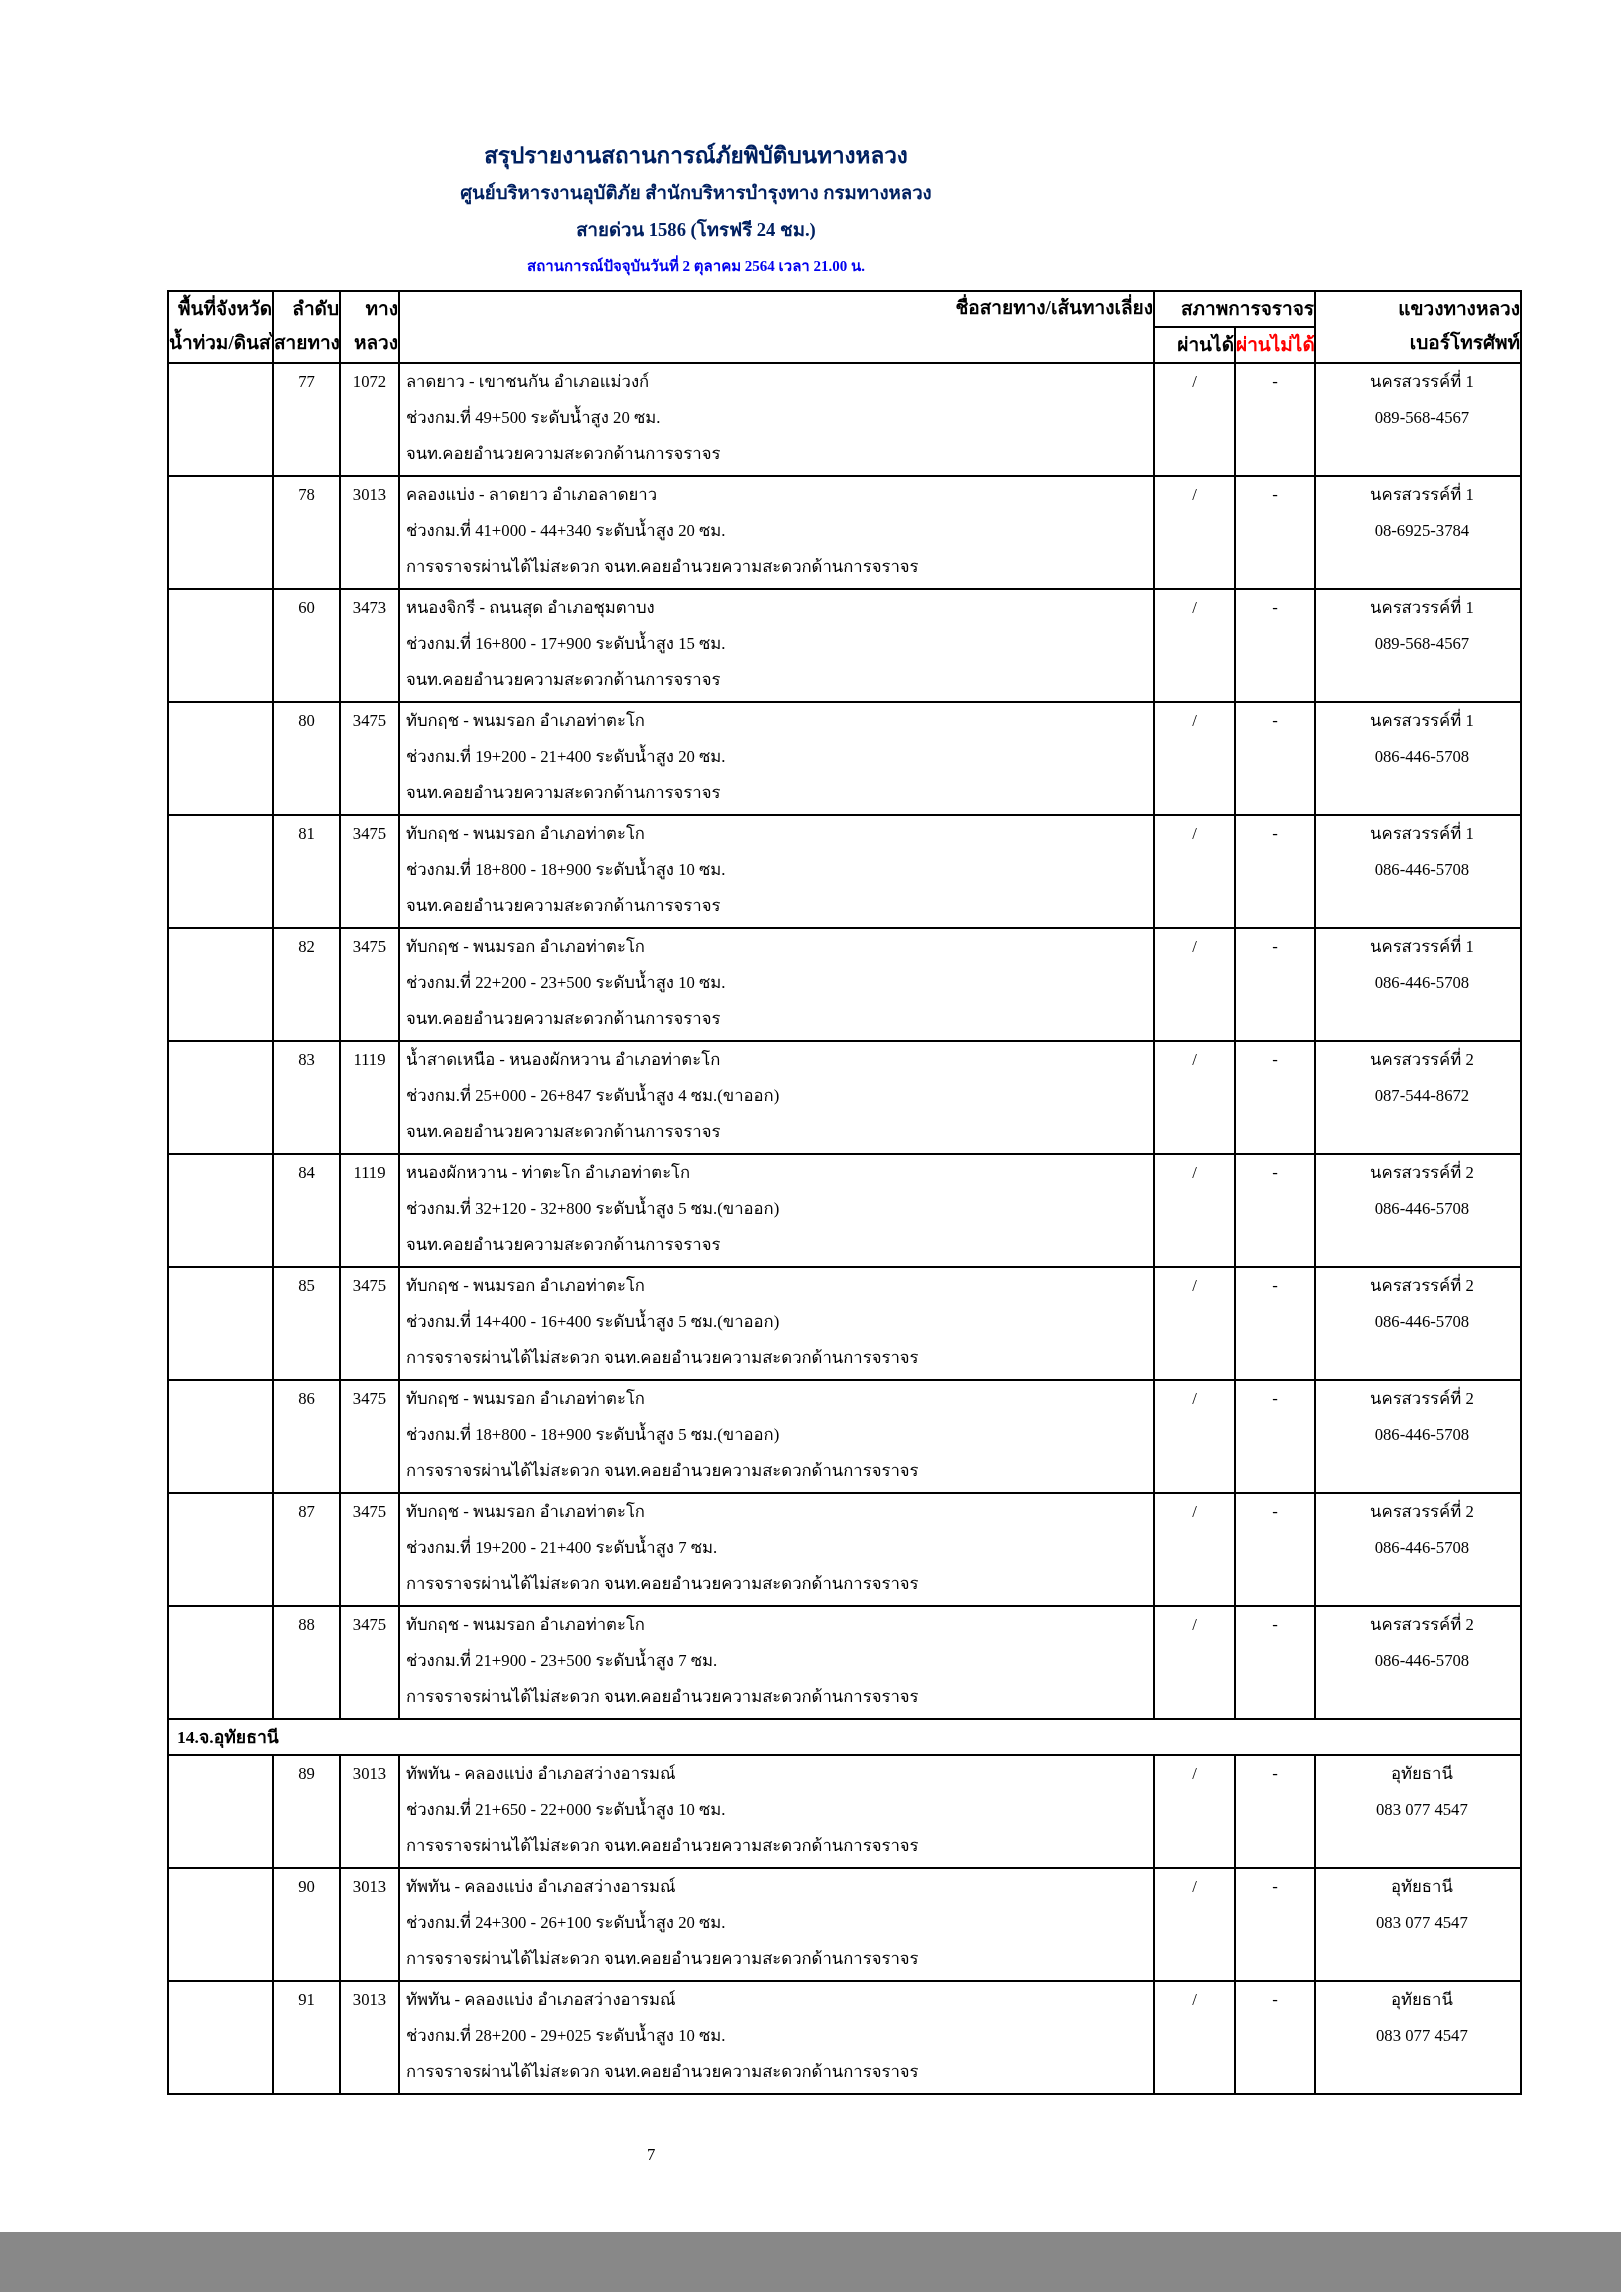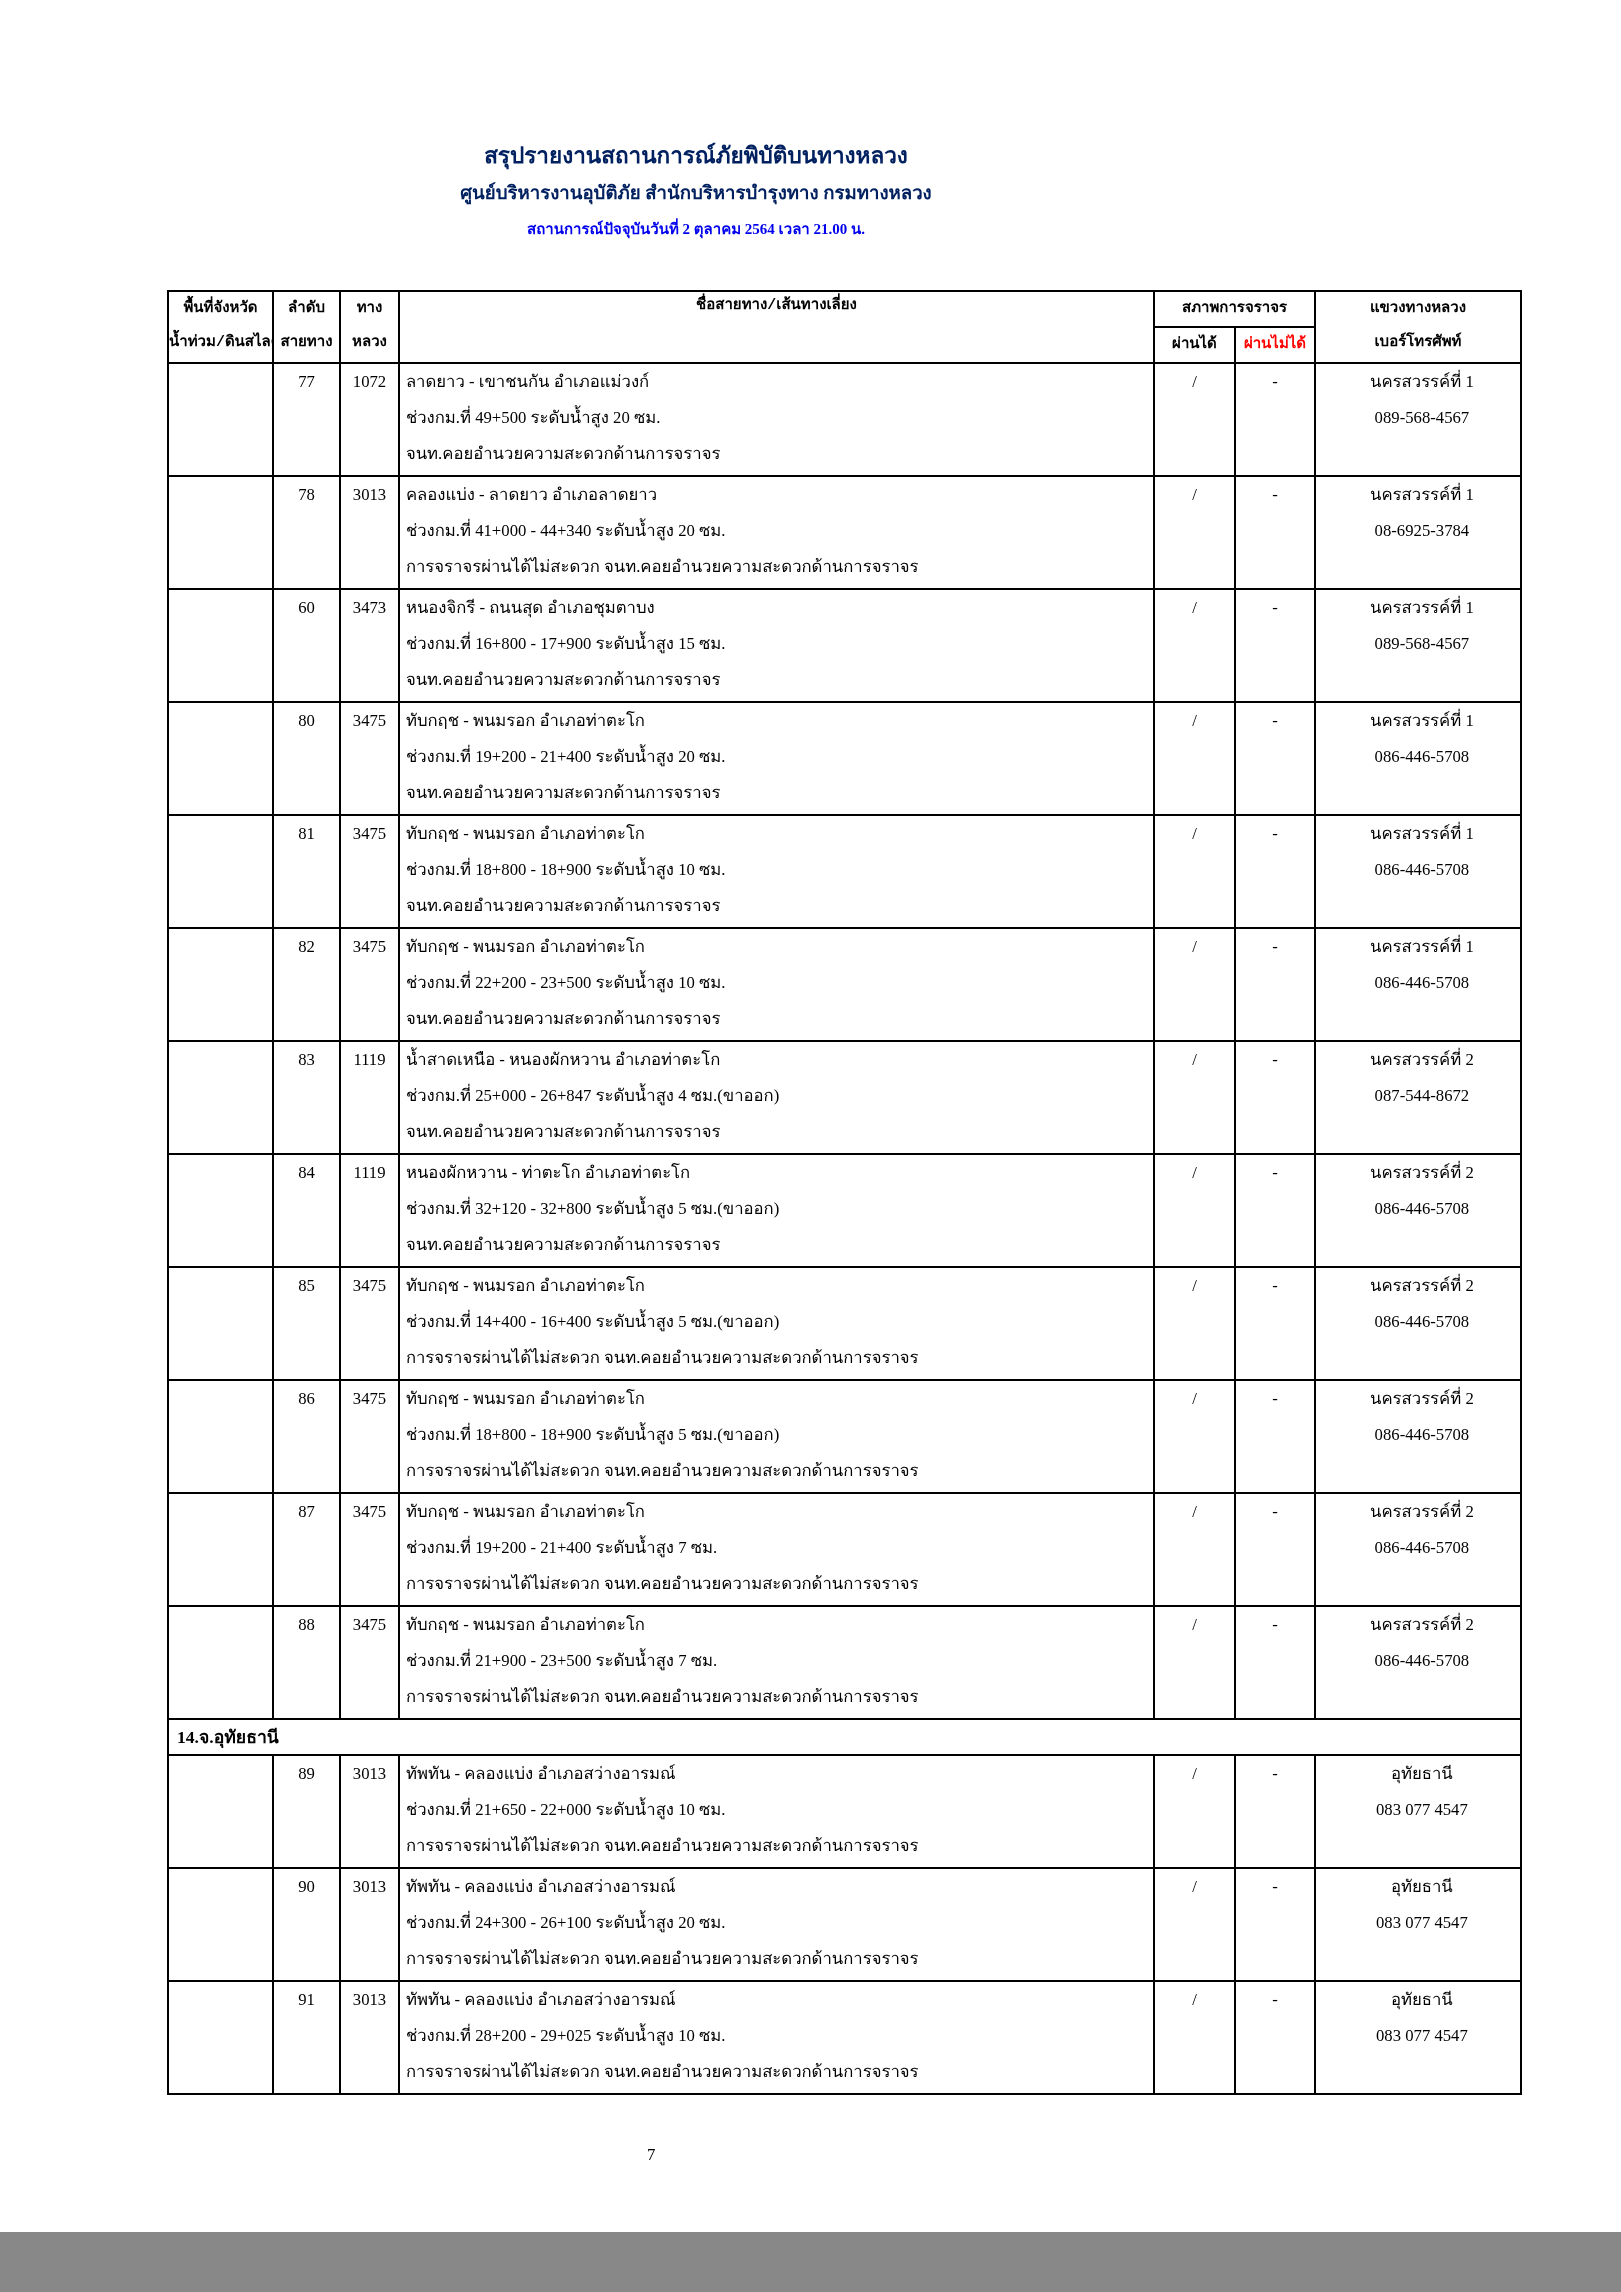--- a/index.html
+++ b/index.html
@@ -30,21 +30,21 @@
     table-layout:fixed;
     border-collapse:collapse;
     border:2.9px solid #000;
   }
   table.report th, table.report td{
     border:2px solid #000;
     border-top-width:2.9px;border-bottom-width:2.9px;
     padding:0;vertical-align:top;overflow:hidden;
   }
   thead tr{height:35px;}
-  thead th{font-weight:bold;text-align:center;font-size:15px;font-family:Liberation Mono, monospace;}
+  thead th{font-weight:bold;text-align:right;font-size:19px;}
   .hline{line-height:34px;white-space:nowrap;}
   .th-route{vertical-align:middle;}
   .red{color:var(--alert-red);}
   tr.datarow{height:113px;}
   tr.sectionrow{height:36px;}
   .cell-line{font-size:16.7px;line-height:36px;white-space:nowrap;overflow:hidden;}
   td.c-seq .cell-line, td.c-hwy .cell-line, td.c-pass .cell-line, td.c-nopass .cell-line{
     text-align:center;
   }
   td.c-route .cell-line{padding-left:5.9px;text-align:left;}
@@ -59,20 +59,21 @@
   }
 </style>
 </head>
 <body>
 
 <div class="page">
 
   <div class="titles">
     <div class="title-main">สรุปรายงานสถานการณ์ภัยพิบัติบนทางหลวง</div>
     <div class="title-sub">ศูนย์บริหารงานอุบัติภัย สำนักบริหารบำรุงทาง กรมทางหลวง</div>
+    <div class="title-sub">สายด่วน 1586 (โทรฟรี 24 ชม.)</div>
     <div class="title-date">สถานการณ์ปัจจุบันวันที่ 2 ตุลาคม 2564  เวลา 21.00 น.</div>
   </div>
 
   <table class="report">
     <colgroup>
       <col style="width:105px">
       <col style="width:67px">
       <col style="width:59px">
       <col style="width:755px">
       <col style="width:81px">

